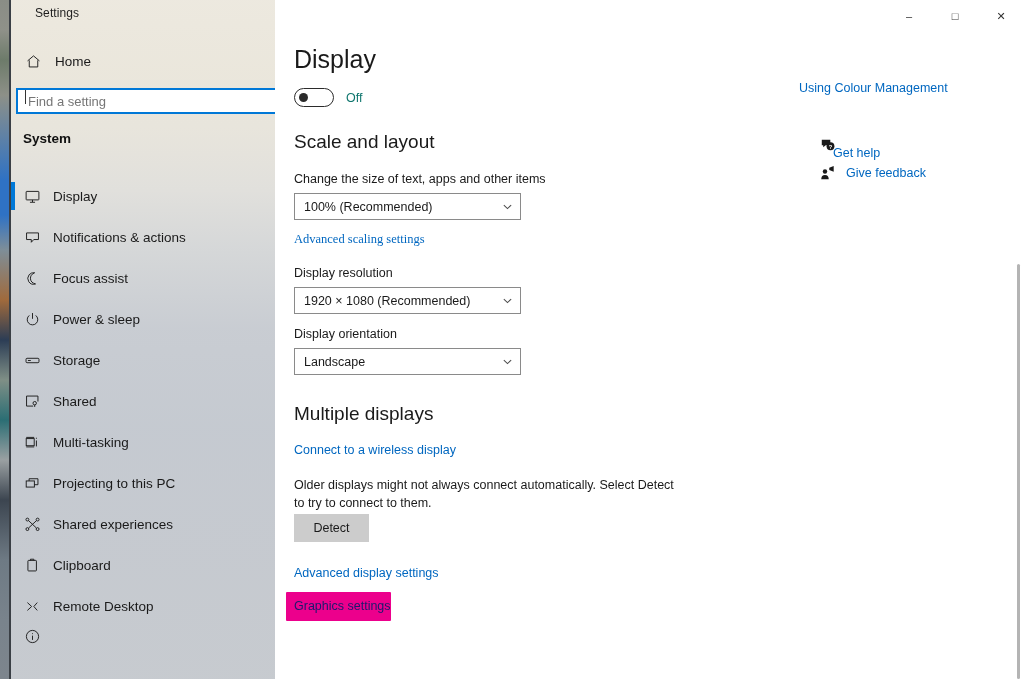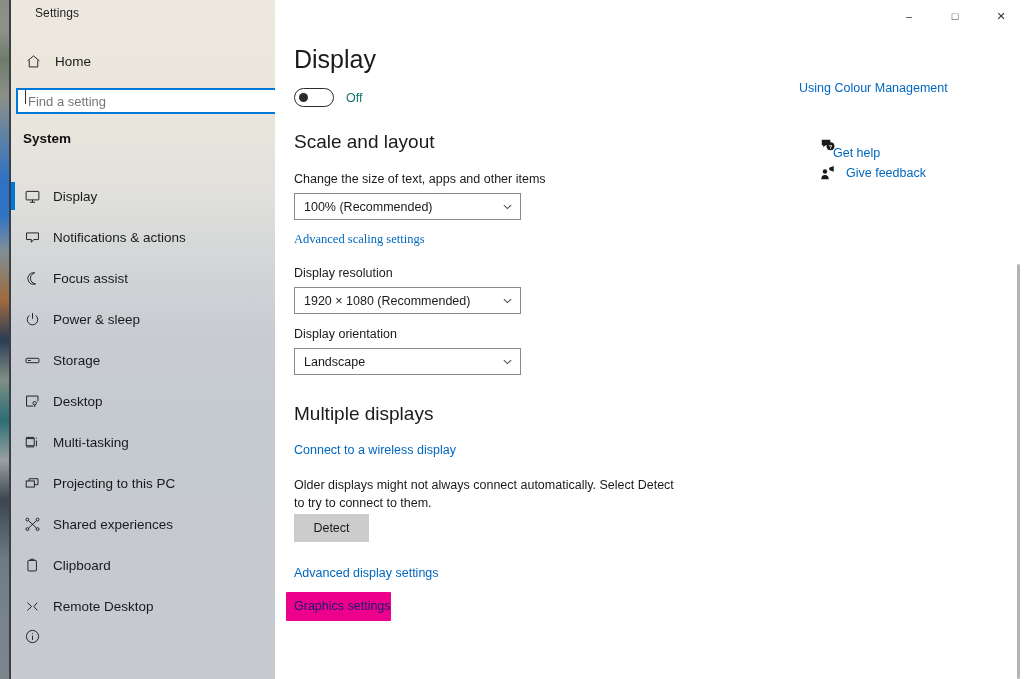--- a/index.html
+++ b/index.html
@@ -314,21 +314,21 @@
 
       <div class="nav-item">
         <span class="accent"></span>
         <span class="ico">
           <svg width="17" height="17" viewBox="0 0 20 20" fill="none" stroke="#1a1a1a" stroke-width="1.1">
             <path d="M3 3.6 H16.4 V10 M3 3.6 V15.4 H10.8"></path>
             <circle cx="12.6" cy="12" r="2"></circle>
             <path d="M12.6 14 V16.4"></path>
           </svg>
         </span>
-        <span class="lbl">Desktop</span>
+        <span class="lbl">Shared</span>
       </div>
 
       <div class="nav-item">
         <span class="accent"></span>
         <span class="ico">
           <svg width="17" height="17" viewBox="0 0 20 20" fill="none" stroke="#1a1a1a" stroke-width="1.1">
             <rect x="2.6" y="5.4" width="9.4" height="8.4"></rect>
             <path d="M14.6 4.4 V5.6 M14.6 7.6 V14.6"></path>
             <path d="M2.6 4 H12 M2.6 15.2 H12"></path>
           </svg>

